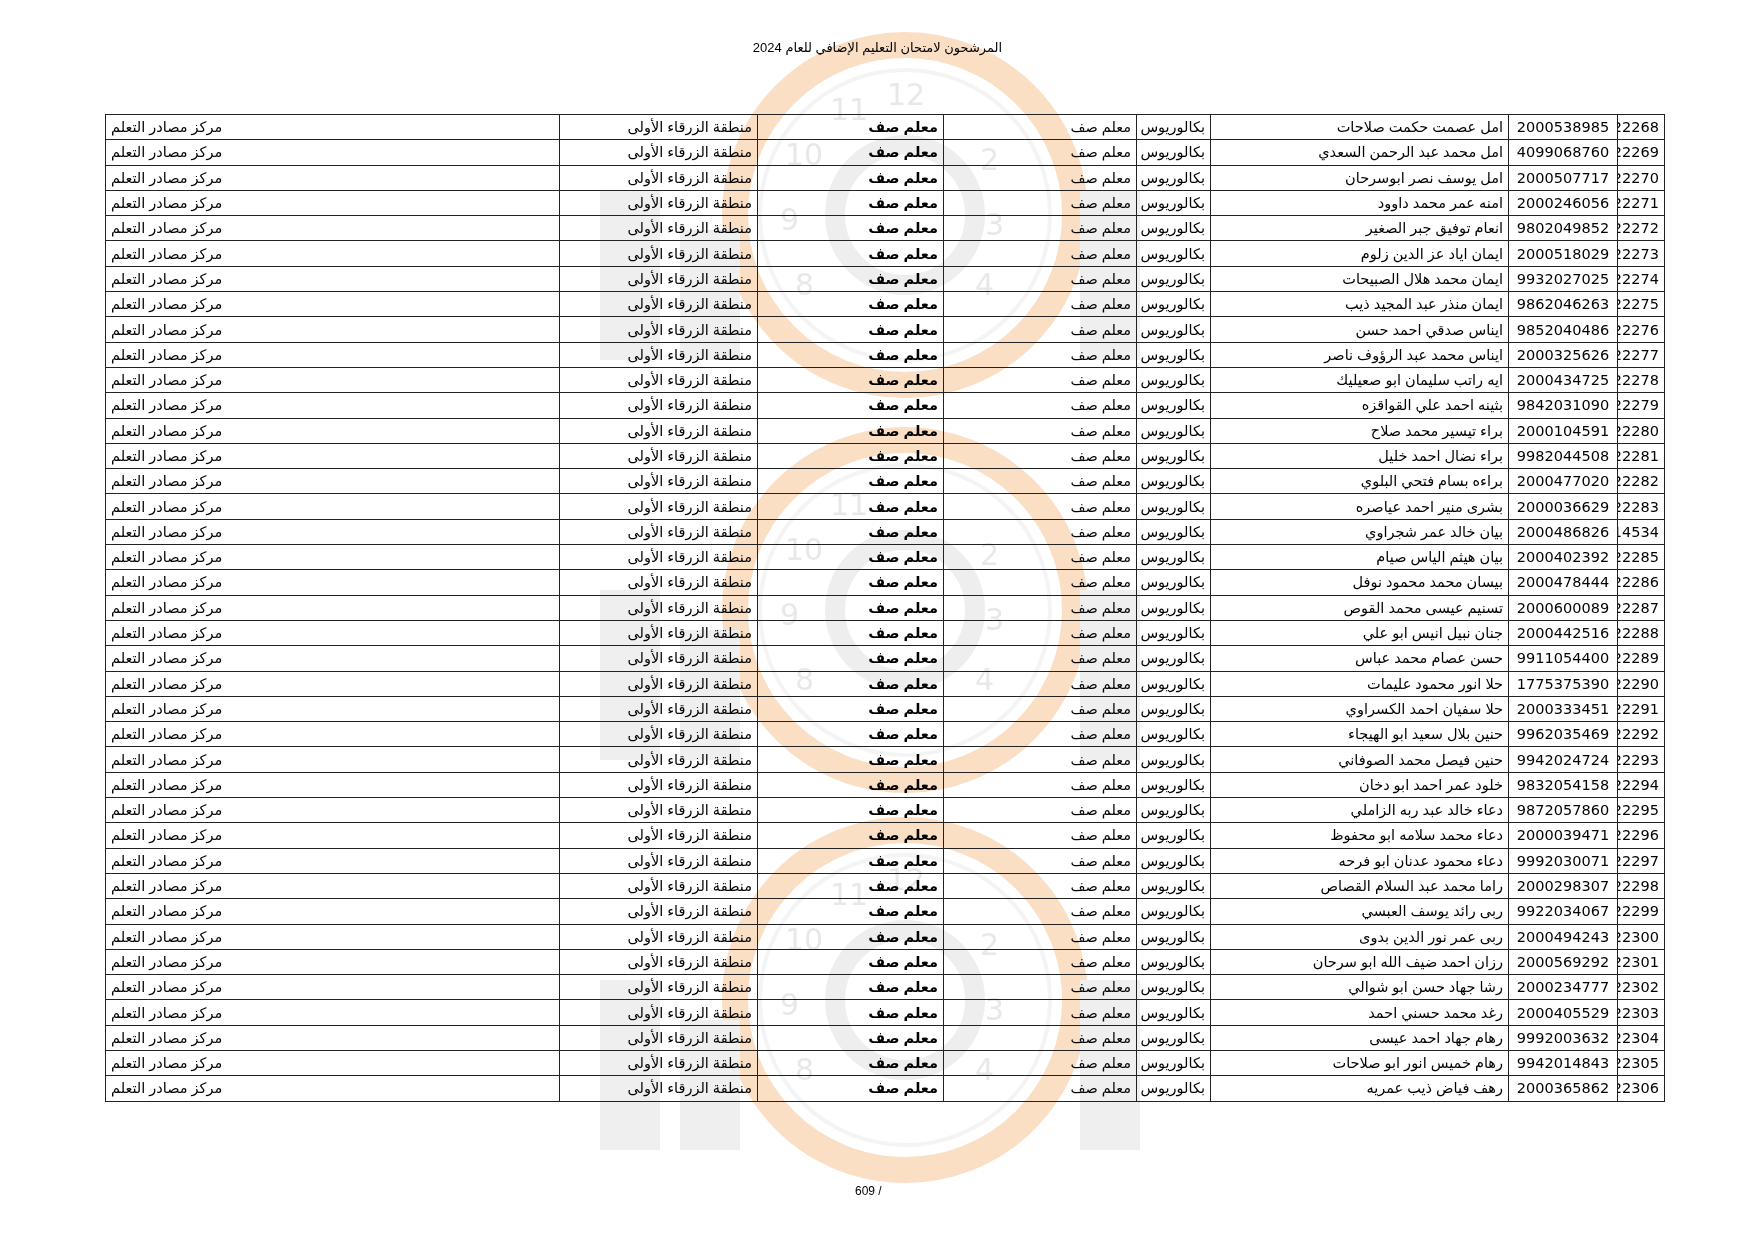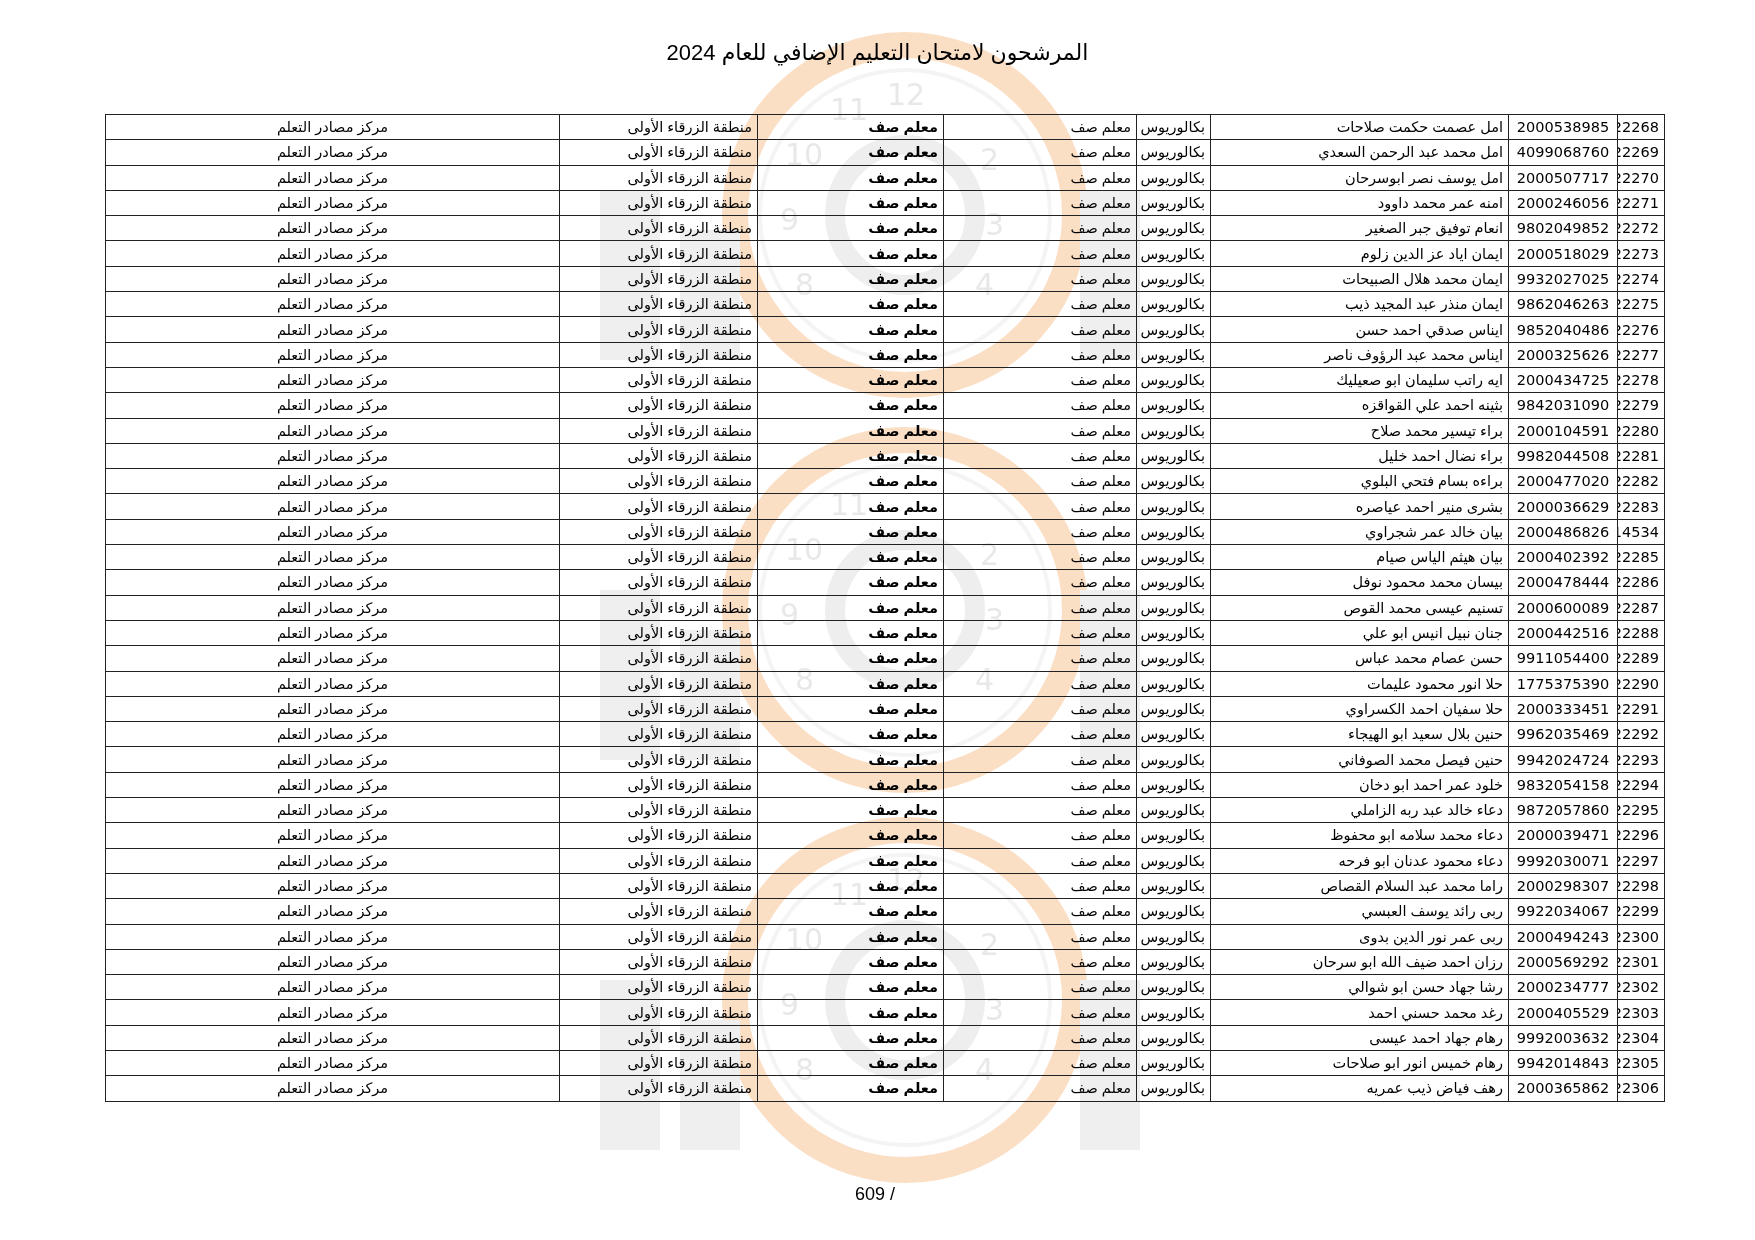--- a/index.html
+++ b/index.html
@@ -1,29 +1,29 @@
 <!DOCTYPE html>
 <html><head>
 <meta charset="utf-8">
 <style>
   html, body { margin: 0; padding: 0; background: #ffffff; }
   body { width: 1755px; height: 1240px; position: relative; overflow: hidden; font-family: "Liberation Sans", "DejaVu Sans", sans-serif; color: #000; }
   .watermark { position: absolute; left: 0; top: 0; width: 1755px; height: 1240px; pointer-events: none; z-index: 0; }
-  .title { position: absolute; top: 40px; left: 0; width: 1755px; text-align: center; font-size: 22px; direction: rtl; z-index: 2; }
+  .title { position: absolute; top: 40px; left: 0; width: 1755px; text-align: center; font-size: 13px; direction: rtl; z-index: 2; }
   table.grid { position: absolute; top: 114px; left: 105px; width: 1560px; border-collapse: collapse; direction: rtl; z-index: 2; table-layout: fixed; }
   table.grid td { border: 1.4px solid #222; height: 24.3px; padding: 0 5px; font-size: 14.5px; white-space: nowrap; overflow: hidden; vertical-align: middle; }
   td.c-seq { width: 36px; text-align: center; font-family: "DejaVu Sans", sans-serif; font-size: 14px; margin-left: 8px; }
   td.c-id { width: 98px; text-align: center; font-family: "DejaVu Sans", sans-serif; font-size: 14px; }
   td.c-name { width: 287px; text-align: right; }
   td.c-deg { width: 63px; text-align: right; }
   td.c-spec { width: 182px; text-align: right; }
   td.c-job { width: 175px; text-align: right; font-weight: bold; }
   td.c-dir { width: 187px; text-align: right; }
-  td.c-sch { text-align: center; }
-  .page-num { position: absolute; top: 1184px; left: 855px; font-size: 18px; z-index: 2; }
+  td.c-sch { text-align: left; }
+  .page-num { position: absolute; top: 1184px; left: 855px; font-size: 12px; z-index: 2; }
 </style>
 </head>
 <body>
 
 <svg class="watermark" viewBox="0 0 1755 1240" xmlns="http://www.w3.org/2000/svg">
   <g opacity="0.35">
     <g transform="translate(905,215)">
       <circle r="170" fill="none" stroke="#f3a35a" stroke-width="26"></circle>
       <circle r="145" fill="none" stroke="#e0e0e0" stroke-width="4"></circle>
       <circle r="70" fill="none" stroke="#cfcfcf" stroke-width="20"></circle>

